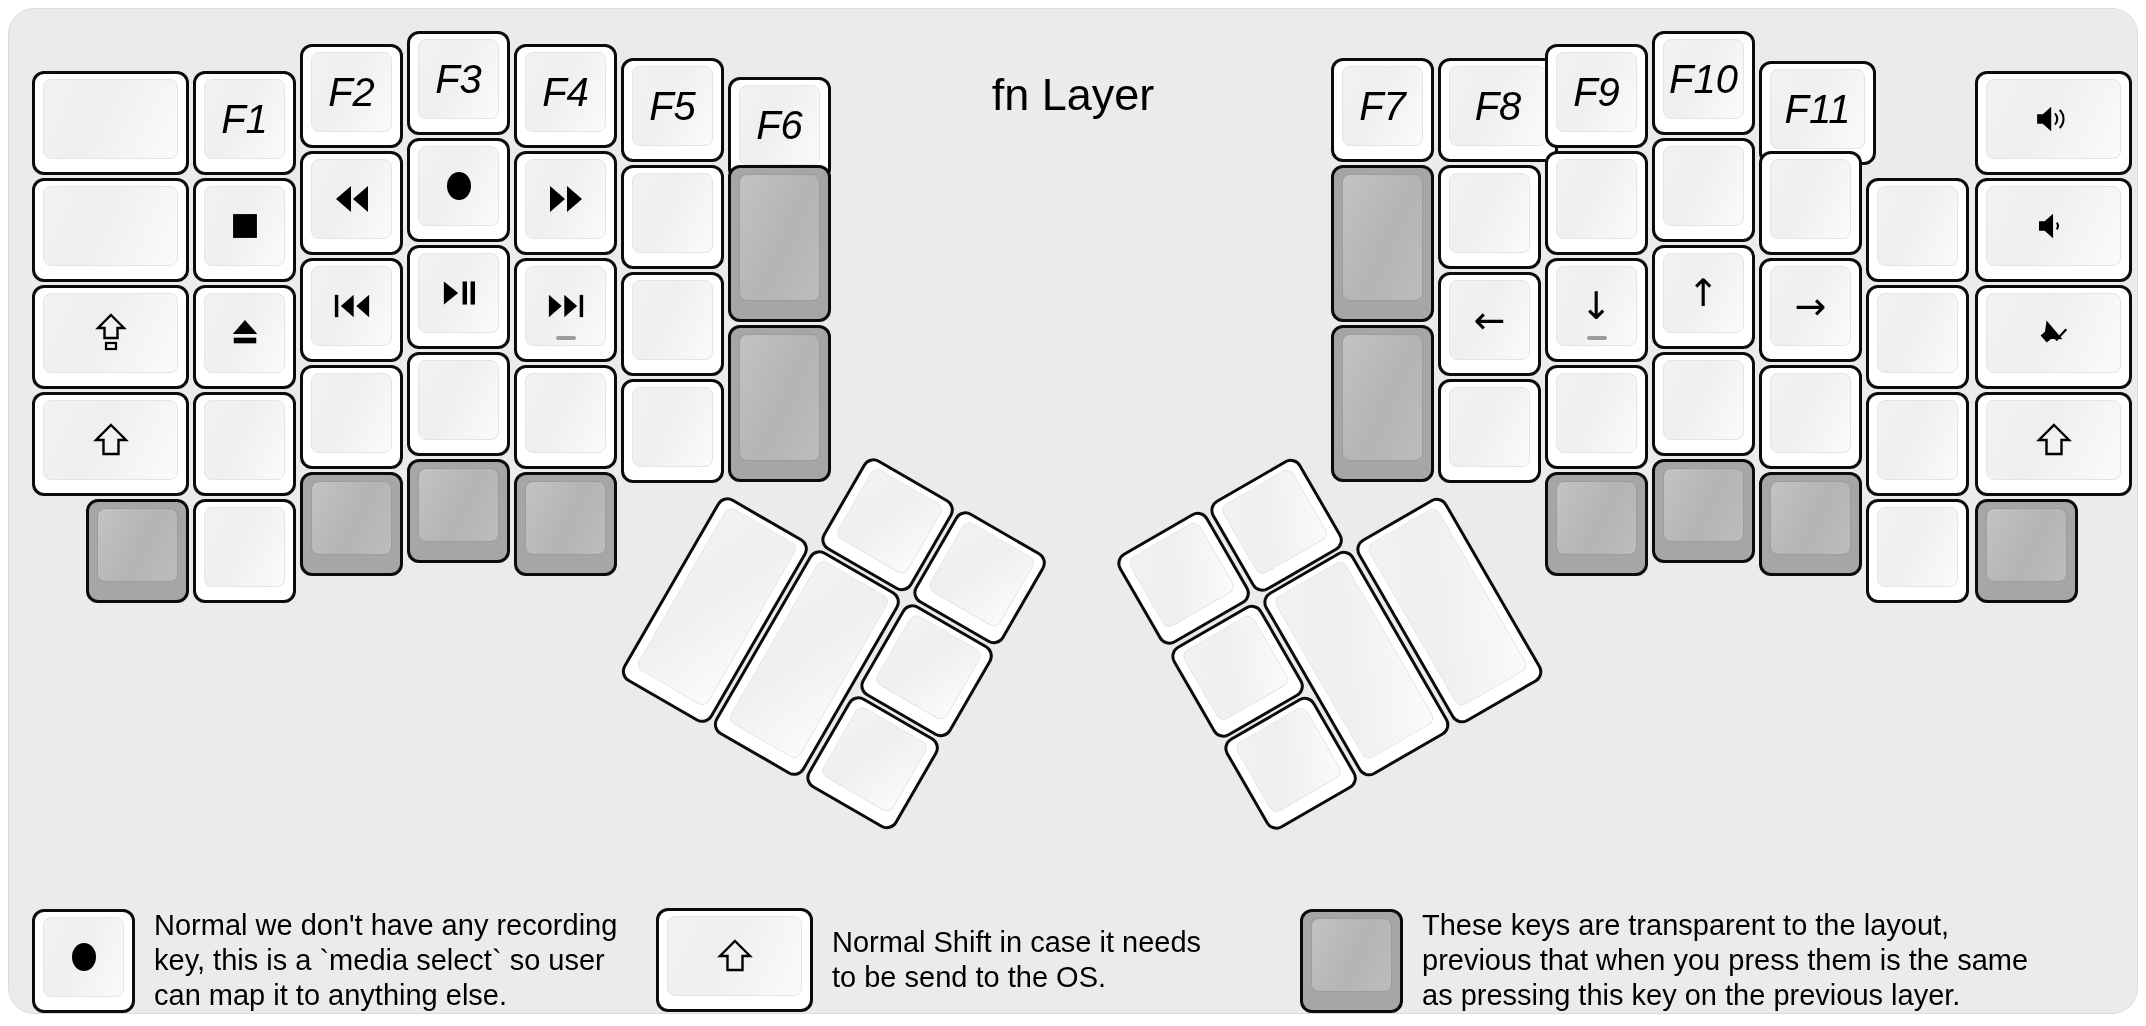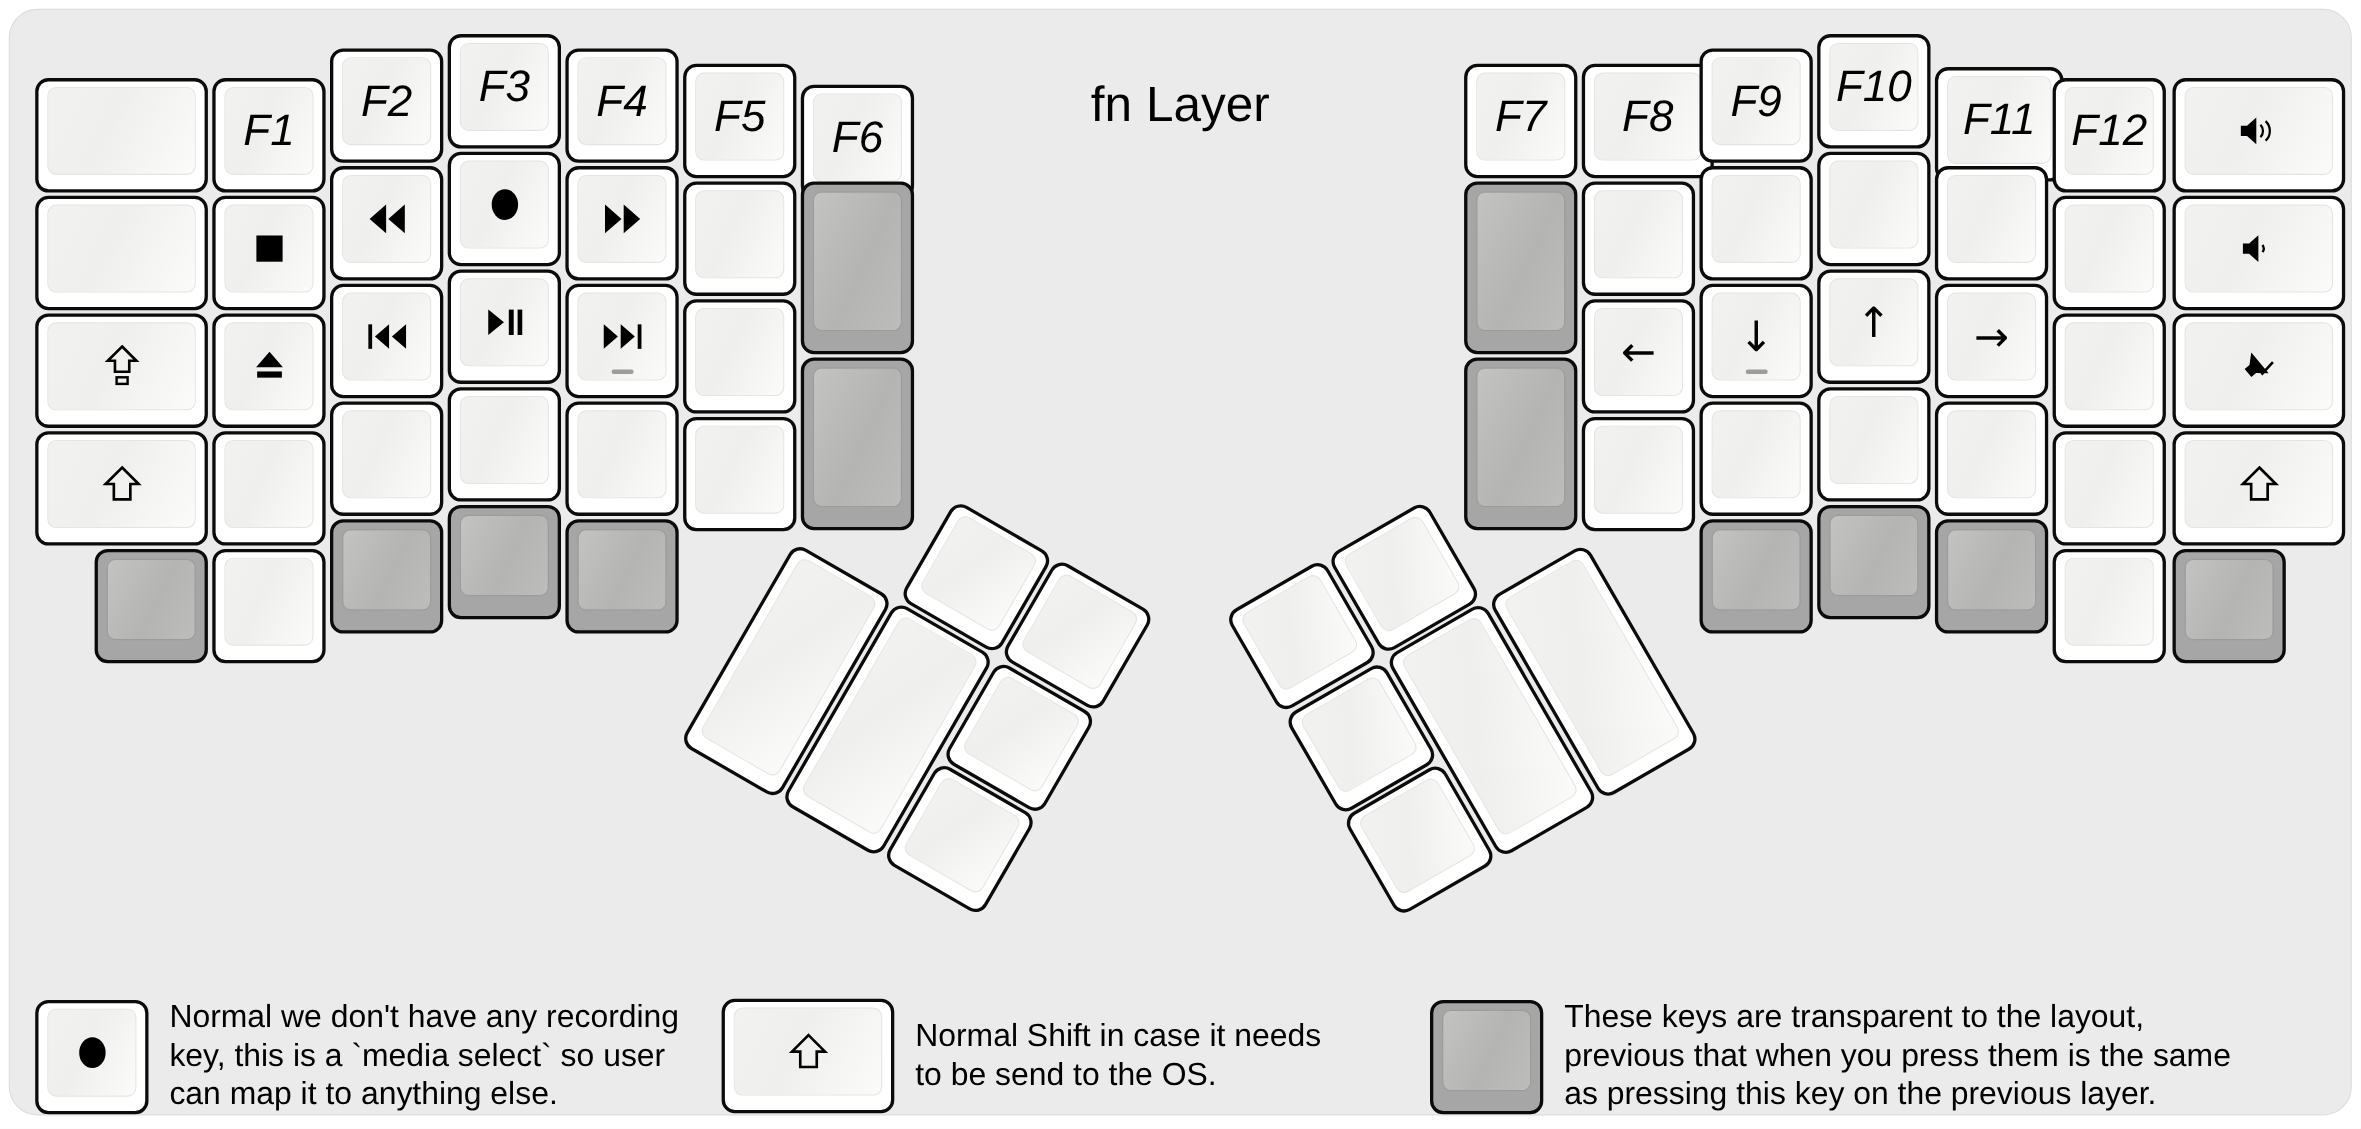--- a/index.html
+++ b/index.html
@@ -306,25 +306,20 @@
           <div class="keytop">
             <span class="klabel arrow">→</span>
           </div>
         </div>
         <div class="key" style="left: 1750px; top: 356px; width: 103px; height: 104px;">
           <div class="keytop"></div>
         </div>
         <div class="key gray" style="left: 1750px; top: 463px; width: 103px; height: 104px;">
           <div class="keytop"></div>
         </div>
-        <div class="key" style="left: 1857px; top: 62px; width: 103px; height: 104px;">
-          <div class="keytop">
-            <span class="klabel">F12</span>
-          </div>
-        </div>
         <div class="key" style="left: 1857px; top: 169px; width: 103px; height: 104px;">
           <div class="keytop"></div>
         </div>
         <div class="key" style="left: 1857px; top: 276px; width: 103px; height: 104px;">
           <div class="keytop"></div>
         </div>
         <div class="key" style="left: 1857px; top: 383px; width: 103px; height: 104px;">
           <div class="keytop"></div>
         </div>
         <div class="key" style="left: 1857px; top: 490px; width: 103px; height: 104px;">

